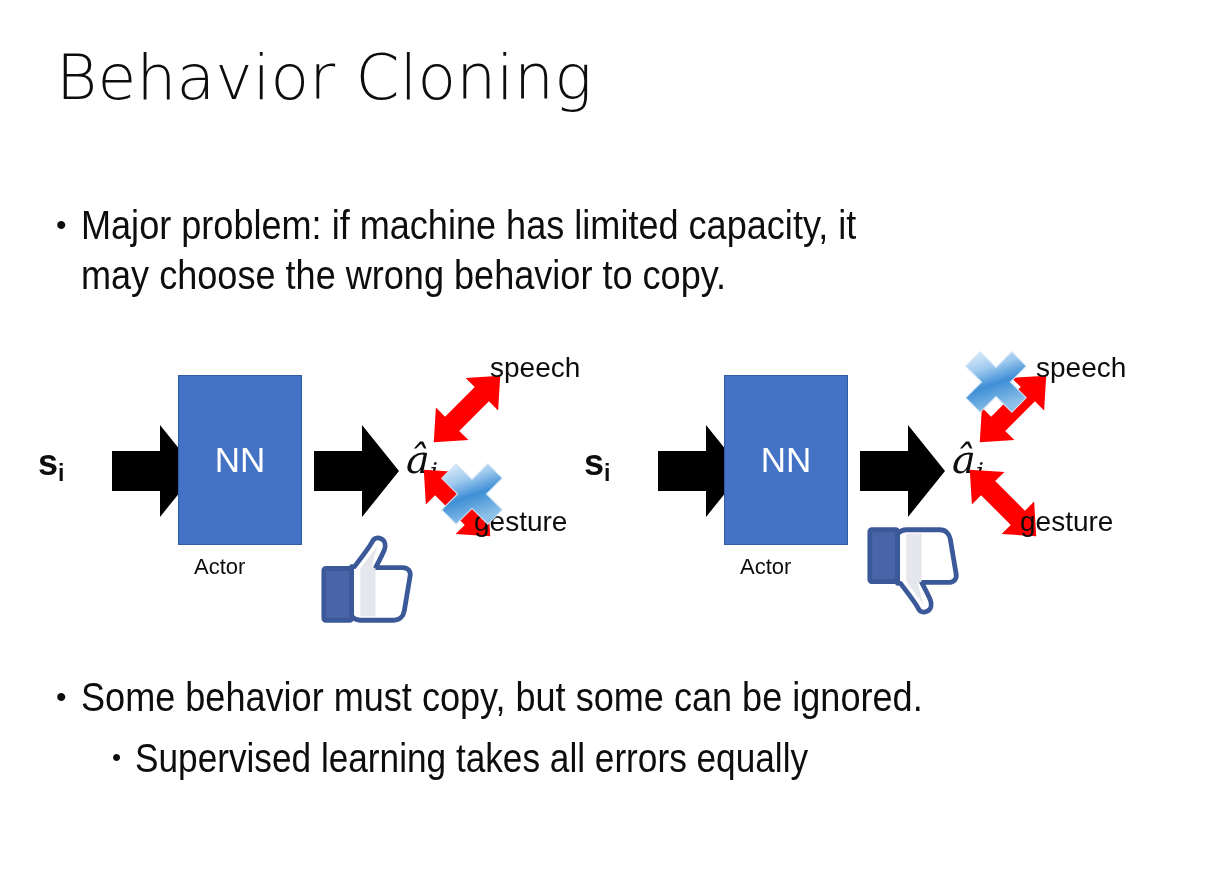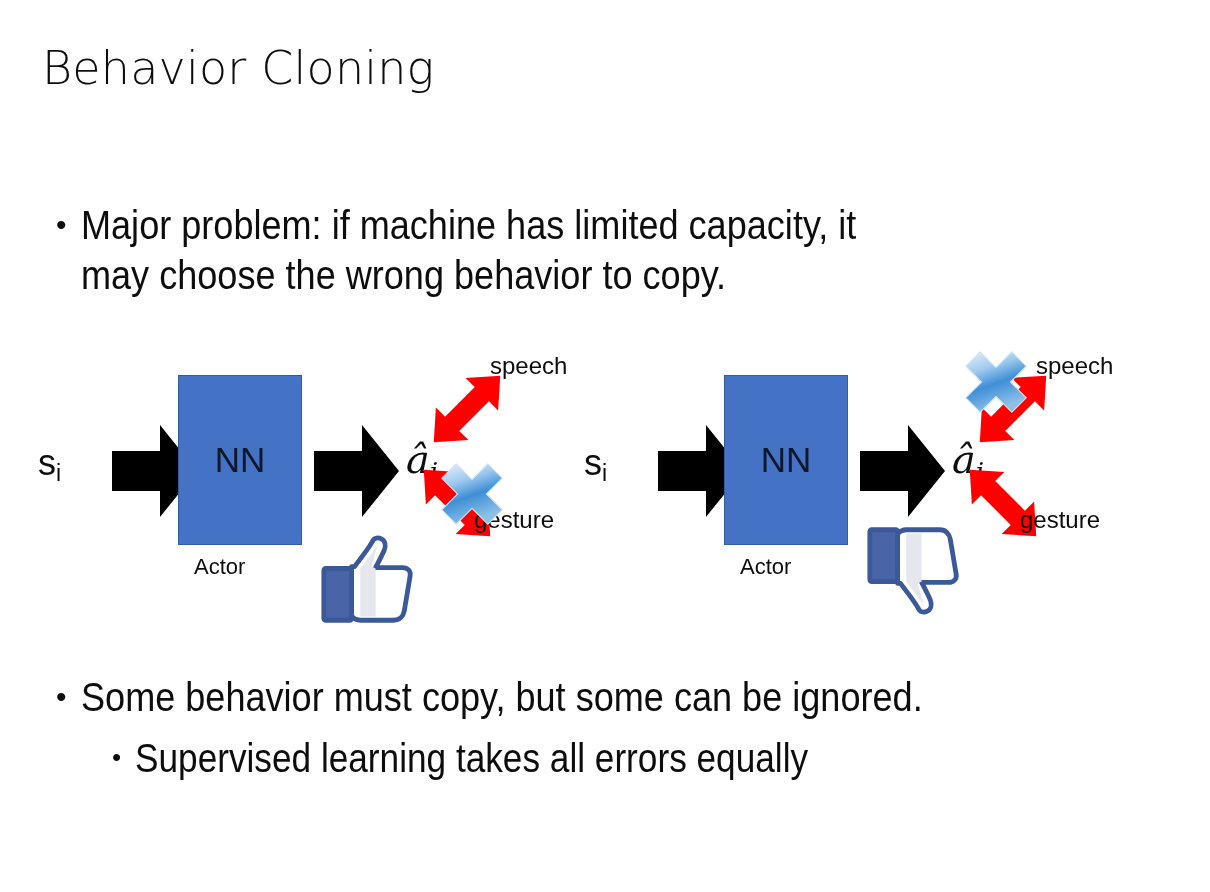--- a/index.html
+++ b/index.html
@@ -2,23 +2,23 @@
 <html><head>
 <meta charset="utf-8">
 <style>
   html,body{margin:0;padding:0;background:#fff;}
   body{width:1210px;height:892px;overflow:hidden;
        font-family:"Liberation Sans", sans-serif;color:#0d0d0d;}
   .slide{position:relative;width:1210px;height:892px;background:#ffffff;}
 
   
   .title{
-    position:absolute;left:42px;top:44px;width:1100px;
+    position:absolute;left:56px;top:44px;width:1100px;
     font-family:"DejaVu Sans", sans-serif;
-    font-weight:300;font-size:46px;line-height:1.08;
+    font-weight:300;font-size:63px;line-height:1.08;
     letter-spacing:.2px;color:#0d0d0d;white-space:nowrap;
   }
 
   
   .bullet{position:absolute;display:flex;align-items:flex-start;}
   .bullet .dot{
     font-size:30px;line-height:1;margin-right:14px;flex:0 0 auto;
     transform:translateY(10px);color:#0d0d0d;
   }
   .bullet .btxt{
@@ -34,39 +34,39 @@
   #bullet-b2 .btxt{font-size:40px;}
 
   
   .diagram{position:absolute;top:338px;width:560px;height:300px;}
   #diagram-left{left:22px;}
   #diagram-right{left:568px;}
 
   .dlabel{position:absolute;font-family:"Liberation Sans", sans-serif;
           color:#0d0d0d;white-space:nowrap;}
 
-  .s-label{font-size:36px;}
+  .s-label{font-size:36px;font-weight:bold;}
   .s-label .sub{font-size:23px;vertical-align:-.28em;}
 
   .nn-box{
     position:absolute;background:#4472c4;border:1px solid #335ba1;
     display:flex;align-items:center;justify-content:center;
-    color:#0f172a;font-size:35px;font-family:"Liberation Sans", sans-serif;
+    color:#ffffff;font-size:35px;font-family:"Liberation Sans", sans-serif;
   }
   .actor-label{font-size:22px;}
 
   .arrow-blk{position:absolute;}
   .ahat{position:absolute;font-family:"DejaVu Serif", serif;
         font-style:italic;font-size:40px;color:#0d0d0d;white-space:nowrap;}
   .ahat .sub{font-size:26px;vertical-align:-.3em;}
 
   .red-arrow{position:absolute;}
   .bigx{position:absolute;}
   .thumb{position:absolute;}
-  .out-label{font-size:24px;}
+  .out-label{font-size:28px;}
 </style>
 </head>
 <body>
 
 <div class="slide">
 
   <div class="title">Behavior Cloning</div>
 
   <div class="bullet" id="bullet-top">
     <span class="dot">•</span>

